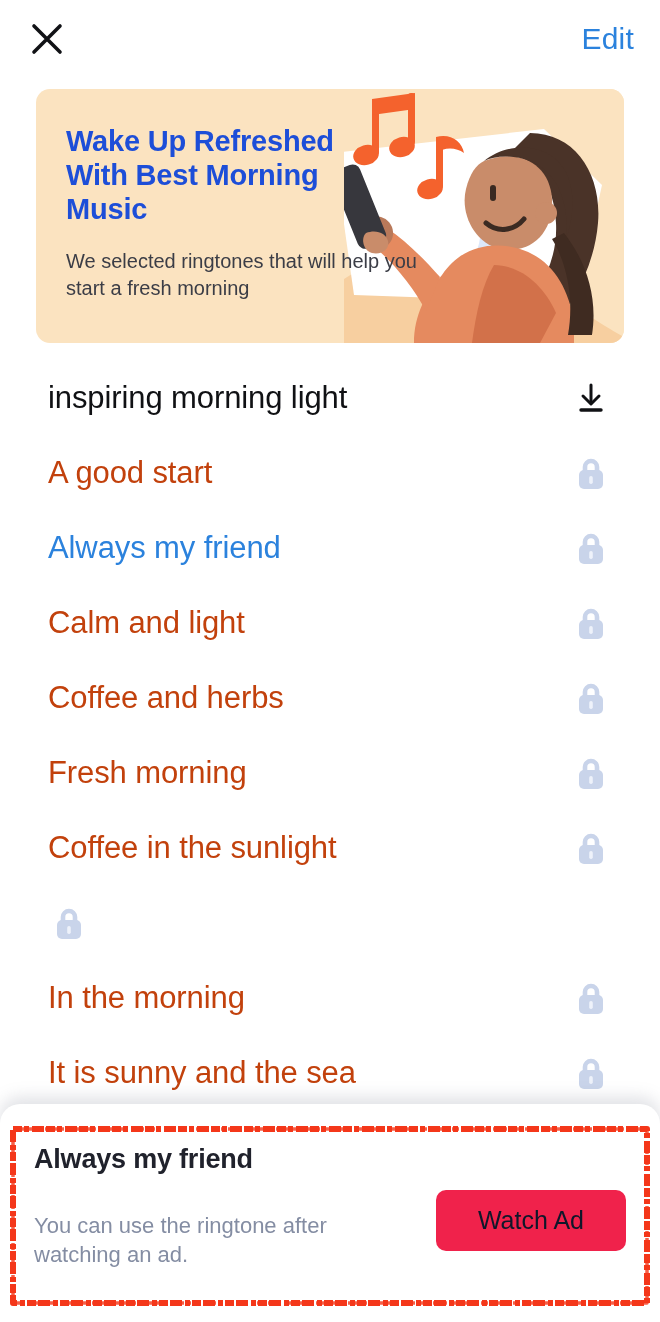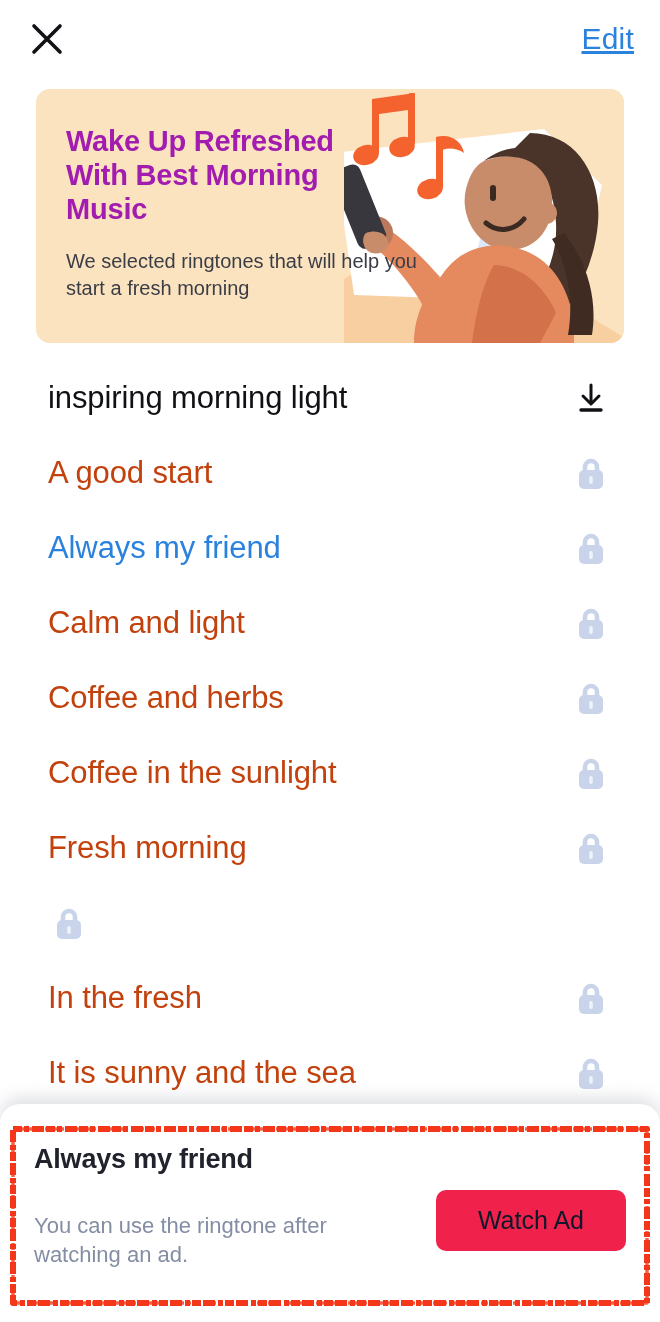--- a/index.html
+++ b/index.html
@@ -26,41 +26,40 @@
   .close-btn {
     width: 42px; height: 42px;
     display: flex; align-items: center; justify-content: center;
     cursor: pointer;
   }
   .edit-link {
     font-size: 30px;
     color: #2b82dd;
     letter-spacing: 0.2px;
     cursor: pointer;
-    text-decoration: underline;
   }
 
   
   .banner {
     position: absolute; top: 89px; left: 36px;
     width: 588px; height: 254px;
     border-radius: 14px;
     overflow: hidden;
     background: #fbe3c0;
   }
   .banner-text {
     position: absolute; top: 0; left: 0;
     width: 380px; height: 100%;
     padding: 36px 0 0 30px;
     z-index: 3;
   }
   .banner-title {
     font-size: 29px; font-weight: bold;
     line-height: 1.17;
-    color: #a21caf;
+    color: #1d4ed8;
     letter-spacing: -0.2px;
     width: 330px;
   }
   .banner-sub {
     margin-top: 21px;
     font-size: 20px;
     line-height: 1.34;
     color: #3b3d46;
     width: 360px;
   }
@@ -274,53 +273,53 @@
       <span class="icon-slot">
         <svg width="30" height="34" viewBox="0 0 30 34">
           <path d="M9 15 L9 11 A6 6 0 0 1 21 11 L21 15" stroke="#c9d4ea" stroke-width="4.6" fill="none" stroke-linecap="round"></path>
           <rect x="3" y="14" width="24" height="19" rx="5" fill="#c9d4ea"></rect>
           <rect x="13.2" y="20" width="3.6" height="8" rx="1.8" fill="#eef2fa"></rect>
         </svg>
       </span>
     </div>
 
     <div class="row">
+      <span class="row-label">Fresh morning</span>
+      <span class="icon-slot">
+        <svg width="30" height="34" viewBox="0 0 30 34">
+          <path d="M9 15 L9 11 A6 6 0 0 1 21 11 L21 15" stroke="#c9d4ea" stroke-width="4.6" fill="none" stroke-linecap="round"></path>
+          <rect x="3" y="14" width="24" height="19" rx="5" fill="#c9d4ea"></rect>
+          <rect x="13.2" y="20" width="3.6" height="8" rx="1.8" fill="#eef2fa"></rect>
+        </svg>
+      </span>
+    </div>
+
+    <div class="row">
       <span class="row-label">Coffee in the sunlight</span>
       <span class="icon-slot">
         <svg width="30" height="34" viewBox="0 0 30 34">
           <path d="M9 15 L9 11 A6 6 0 0 1 21 11 L21 15" stroke="#c9d4ea" stroke-width="4.6" fill="none" stroke-linecap="round"></path>
           <rect x="3" y="14" width="24" height="19" rx="5" fill="#c9d4ea"></rect>
           <rect x="13.2" y="20" width="3.6" height="8" rx="1.8" fill="#eef2fa"></rect>
         </svg>
       </span>
     </div>
 
     <div class="row">
-      <span class="row-label">Fresh morning</span>
-      <span class="icon-slot">
-        <svg width="30" height="34" viewBox="0 0 30 34">
-          <path d="M9 15 L9 11 A6 6 0 0 1 21 11 L21 15" stroke="#c9d4ea" stroke-width="4.6" fill="none" stroke-linecap="round"></path>
-          <rect x="3" y="14" width="24" height="19" rx="5" fill="#c9d4ea"></rect>
-          <rect x="13.2" y="20" width="3.6" height="8" rx="1.8" fill="#eef2fa"></rect>
-        </svg>
-      </span>
-    </div>
-
-    <div class="row">
-      <span class="icon-slot">
-        <svg width="30" height="34" viewBox="0 0 30 34">
-          <path d="M9 15 L9 11 A6 6 0 0 1 21 11 L21 15" stroke="#c9d4ea" stroke-width="4.6" fill="none" stroke-linecap="round"></path>
-          <rect x="3" y="14" width="24" height="19" rx="5" fill="#c9d4ea"></rect>
-          <rect x="13.2" y="20" width="3.6" height="8" rx="1.8" fill="#eef2fa"></rect>
-        </svg>
-      </span>
-    </div>
-
-    <div class="row">
-      <span class="row-label">In the fresh</span>
+      <span class="icon-slot">
+        <svg width="30" height="34" viewBox="0 0 30 34">
+          <path d="M9 15 L9 11 A6 6 0 0 1 21 11 L21 15" stroke="#c9d4ea" stroke-width="4.6" fill="none" stroke-linecap="round"></path>
+          <rect x="3" y="14" width="24" height="19" rx="5" fill="#c9d4ea"></rect>
+          <rect x="13.2" y="20" width="3.6" height="8" rx="1.8" fill="#eef2fa"></rect>
+        </svg>
+      </span>
+    </div>
+
+    <div class="row">
+      <span class="row-label">In the morning</span>
       <span class="icon-slot">
         <svg width="30" height="34" viewBox="0 0 30 34">
           <path d="M9 15 L9 11 A6 6 0 0 1 21 11 L21 15" stroke="#c9d4ea" stroke-width="4.6" fill="none" stroke-linecap="round"></path>
           <rect x="3" y="14" width="24" height="19" rx="5" fill="#c9d4ea"></rect>
           <rect x="13.2" y="20" width="3.6" height="8" rx="1.8" fill="#eef2fa"></rect>
         </svg>
       </span>
     </div>
 
     <div class="row">

